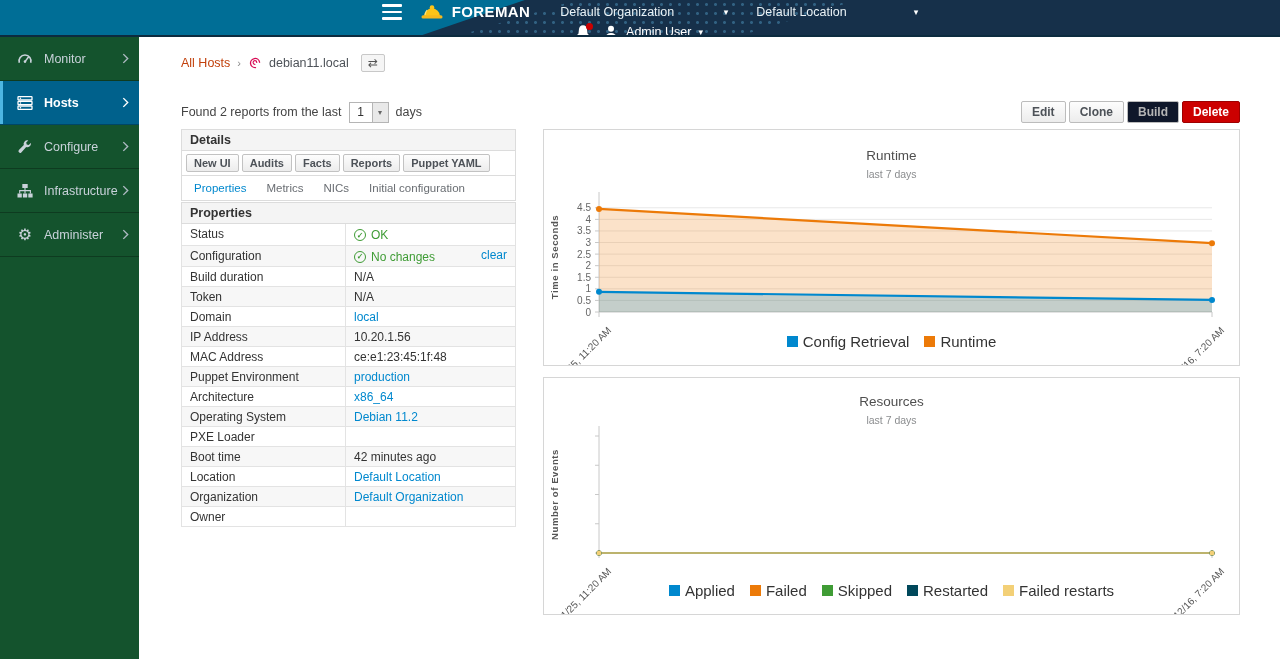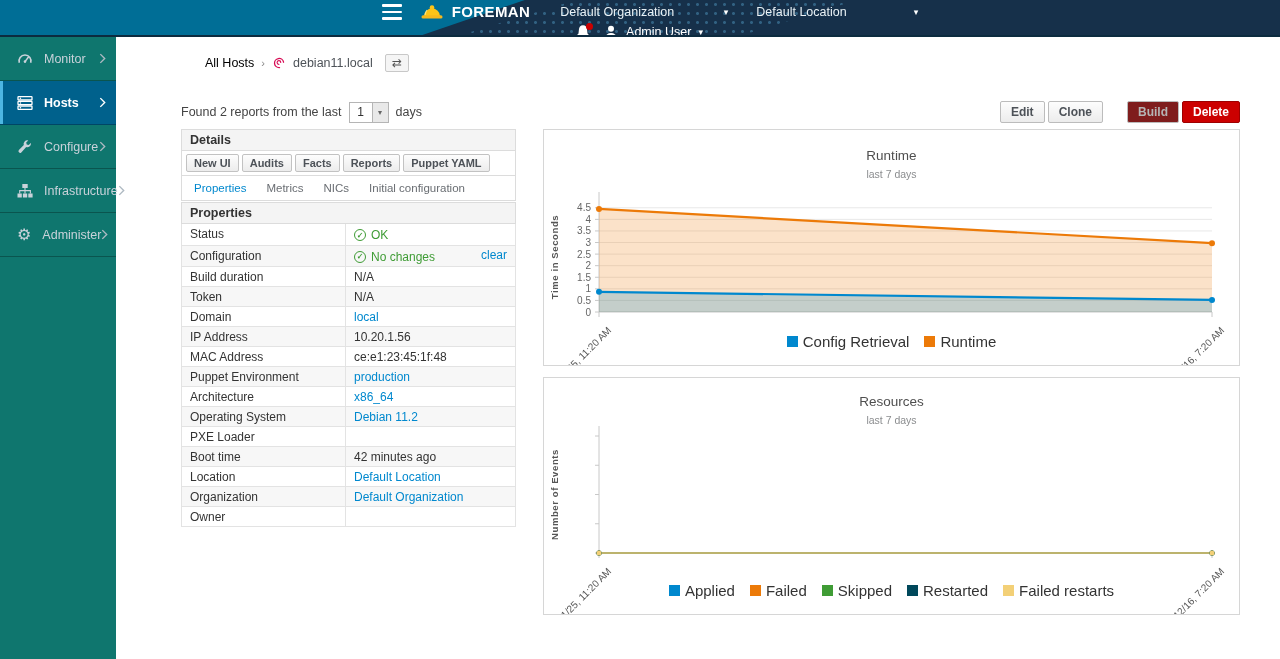--- a/index.html
+++ b/index.html
@@ -34,51 +34,51 @@
   .ctx-select { display:flex; align-items:center; justify-content:space-between; color:#eaf2f6; font-size:12.5px; cursor:pointer; }
   .ctx-select.org { width:168px; margin-left:30px; }
   .ctx-select.loc { width:162px; margin-left:28px; }
   .caret { font-size:9px; color:#fff; }
   .nav-right { padding-right:2px; gap:12px; }
   .bell-wrap { position:relative; cursor:pointer; display:flex; }
   .bell-badge { position:absolute; top:-1px; right:-2px; width:7px; height:7px; background:#cc0000; border-radius:50%; }
   .user-menu { display:flex; align-items:center; gap:7px; color:#fff; font-size:12.5px; cursor:pointer; }
 
   
-  .sidebar { position:absolute; top:37px; left:0; width:116px; bottom:0; background:#0f766e; z-index:4; }
+  .sidebar { position:absolute; top:37px; left:0; width:139px; bottom:0; background:#14532d; z-index:4; }
   .nav-item {
     display:flex; align-items:center; height:44px; padding-left:17px; padding-right:10px;
     border-bottom:1px solid rgba(0,0,0,.28); color:#c9d2da; cursor:pointer; position:relative;
   }
   .nav-item .nav-icon { width:16px; height:16px; display:flex; align-items:center; justify-content:center; color:#c9d2da; }
   .nav-item .nav-label { flex:1; margin-left:11px; font-size:12.5px; }
   .nav-item .nav-chevron { color:#aeb9c2; display:flex; }
   .nav-item.active { background:#00618c; color:#fff; }
   .nav-item.active::before { content:""; position:absolute; left:0; top:0; bottom:0; width:3px; background:#4db6e2; }
   .nav-item.active .nav-icon, .nav-item.active .nav-chevron { color:#fff; }
   .nav-item.active .nav-label { font-weight:700; }
   .gear-glyph { font-size:16px; line-height:16px; }
 
   
   .content { position:absolute; top:37px; left:139px; right:0; bottom:0; background:#fff; }
 
   .breadcrumb { position:absolute; top:17px; left:42px; display:flex; align-items:center; gap:7px; font-size:12.5px; }
-  .breadcrumb a { color:#000000; text-decoration:none; cursor:pointer;margin-left:24px; }
+  .breadcrumb a { color:#c2410c; text-decoration:none; cursor:pointer; }
   .breadcrumb .sep { color:#888; font-size:11px; }
   .breadcrumb .host-name { color:#4d5258; }
   .switcher-btn { margin-left:5px; border:1px solid #c8c8c8; background:#f5f5f5; border-radius:2px; font-size:12px; color:#555; padding:1px 6px; cursor:pointer; }
 
   .toolbar { position:absolute; top:64px; left:42px; right:40px; display:flex; justify-content:space-between; align-items:center; }
   .report-info { font-size:12.5px; color:#444; display:flex; align-items:center; }
   .days-select { display:inline-flex; align-items:stretch; border:1px solid #b5b5b5; background:#fff; margin:0 7px; height:21px; cursor:pointer; }
   .days-select .val { width:22px; display:flex; align-items:center; justify-content:center; font-size:12px; color:#333; }
   .days-select .caret-box { width:16px; display:flex; align-items:center; justify-content:center; background:#e9e9e9; border-left:1px solid #b5b5b5; font-size:8px; color:#666; }
   .host-actions { display:flex; gap:3px;justify-content:flex-end; }
   .btn { font-family:inherit; font-size:12px; font-weight:700; color:#4d5258; background:linear-gradient(#fdfdfd,#ececec); border:1px solid #bcbcbc; border-radius:2px; padding:3px 10px; cursor:pointer; }
-  .btn.disabled { color:#b5b5b5; background:#7f1d1d; cursor:default;margin-left:21px; }
+  .btn.disabled { color:#b5b5b5; background:#0f172a; cursor:default; }
   .btn.danger { color:#fff; background:#cc0000; border-color:#9e0000; }
 
   
   .details-panel { position:absolute; left:42px; top:92px; width:335px; border:1px solid #dcdcdc; background:#fff; }
   .panel-heading { background:#f4f4f4; border-bottom:1px solid #dcdcdc; padding:3px 8px; font-weight:700; font-size:12.5px; color:#333; }
   .details-buttons { display:flex; gap:3px; padding:3px 4px; border-bottom:1px solid #dcdcdc; }
   .btn-xs { font-family:inherit; font-size:11px; font-weight:700; color:#4d5258; background:linear-gradient(#fdfdfd,#ececec); border:1px solid #c2c2c2; border-radius:2px; padding:2px 7px; cursor:pointer; white-space:nowrap; }
   .details-tabs { display:flex; padding:4px 2px; }
   .tab { font-size:11.5px; color:#6a6e73; padding:2px 10px; cursor:pointer; }
   .tab.active { color:#0088ce; }

